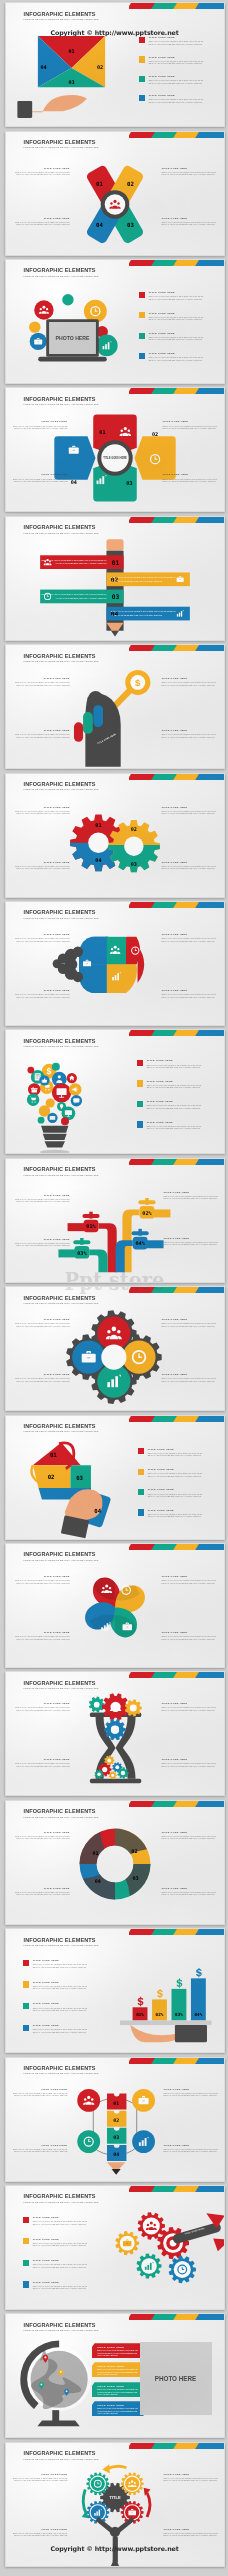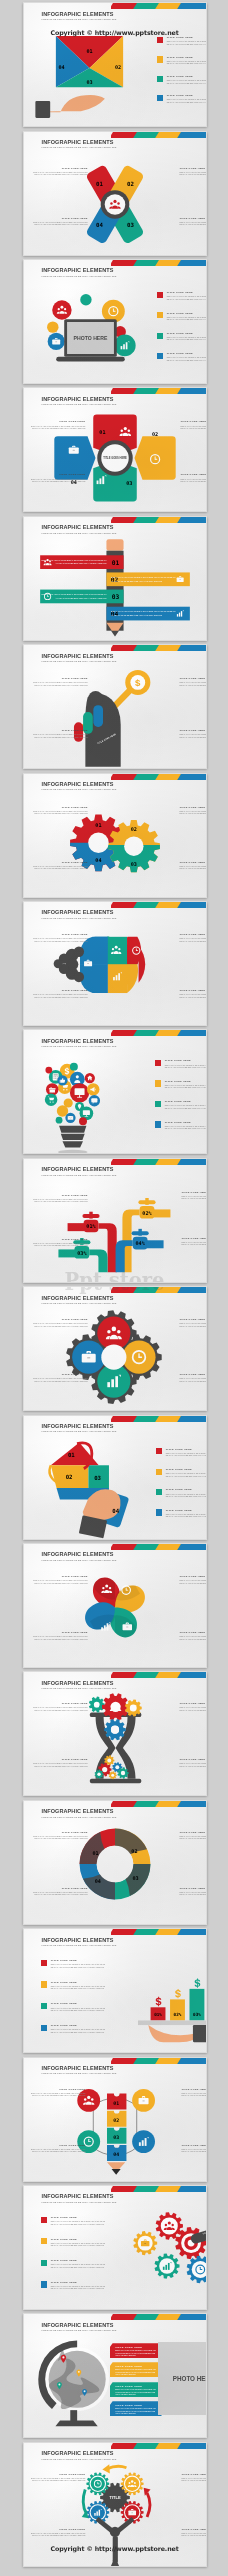--- a/index.html
+++ b/index.html
@@ -6,21 +6,21 @@
   body {
     width:229px;
     background:#cfcfcf;
     font-family:"Liberation Sans", sans-serif;
     -webkit-font-smoothing:antialiased;
   }
   .deck { width:229px; padding:2.3px 0 3.4px 0; }
 
   .slide {
     position:relative;
-    width:184px;
+    width:220px;
     height:125px;
     margin:0 auto 3.4px auto;
     background:
       radial-gradient(circle at 22% 28%, #ffffff 0%, #f2f2f2 45%, #e9e9e9 100%);
     box-shadow:0 1.1px 2.3px rgba(0,0,0,.35);
     overflow:hidden;
     border:0.6px solid #dcdcdc;
   }
   .slide::after{
     content:"";position:absolute;inset:0;

